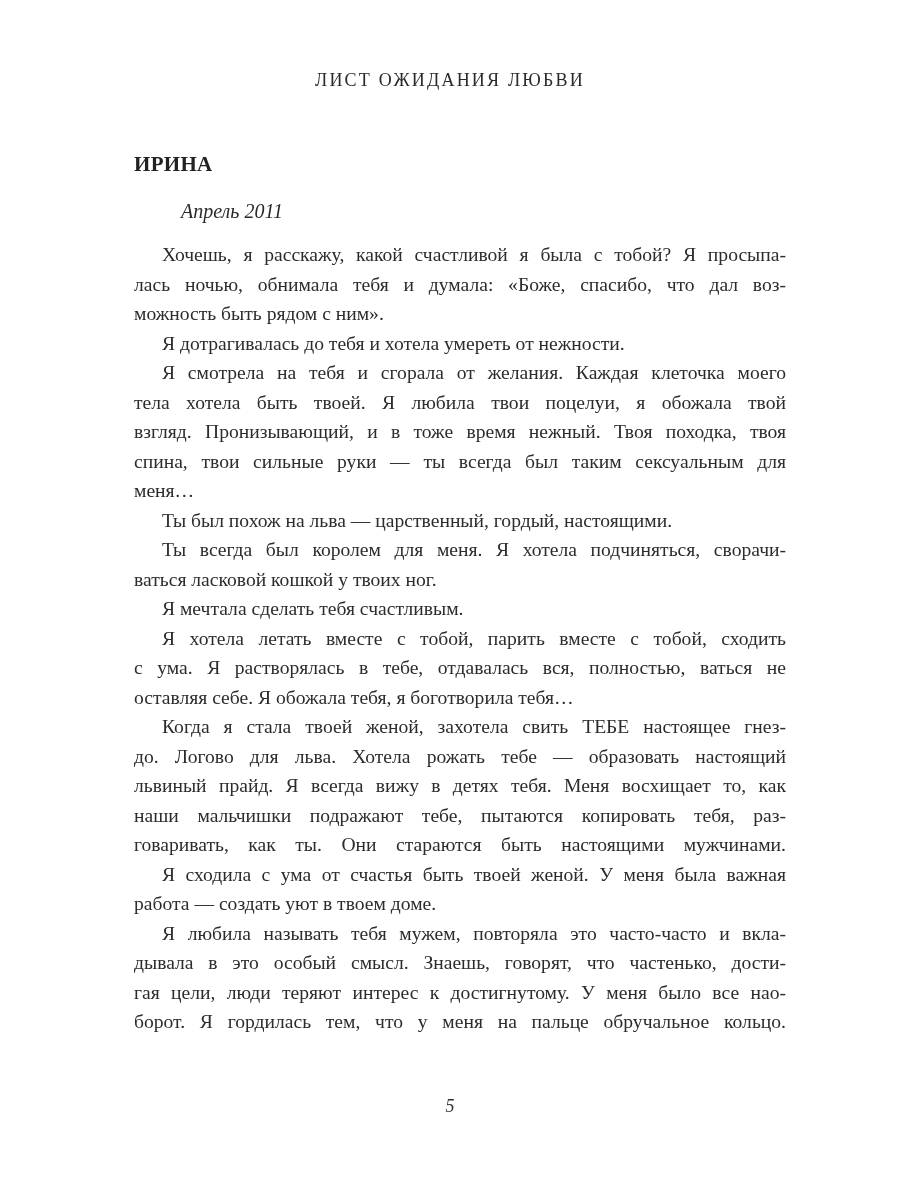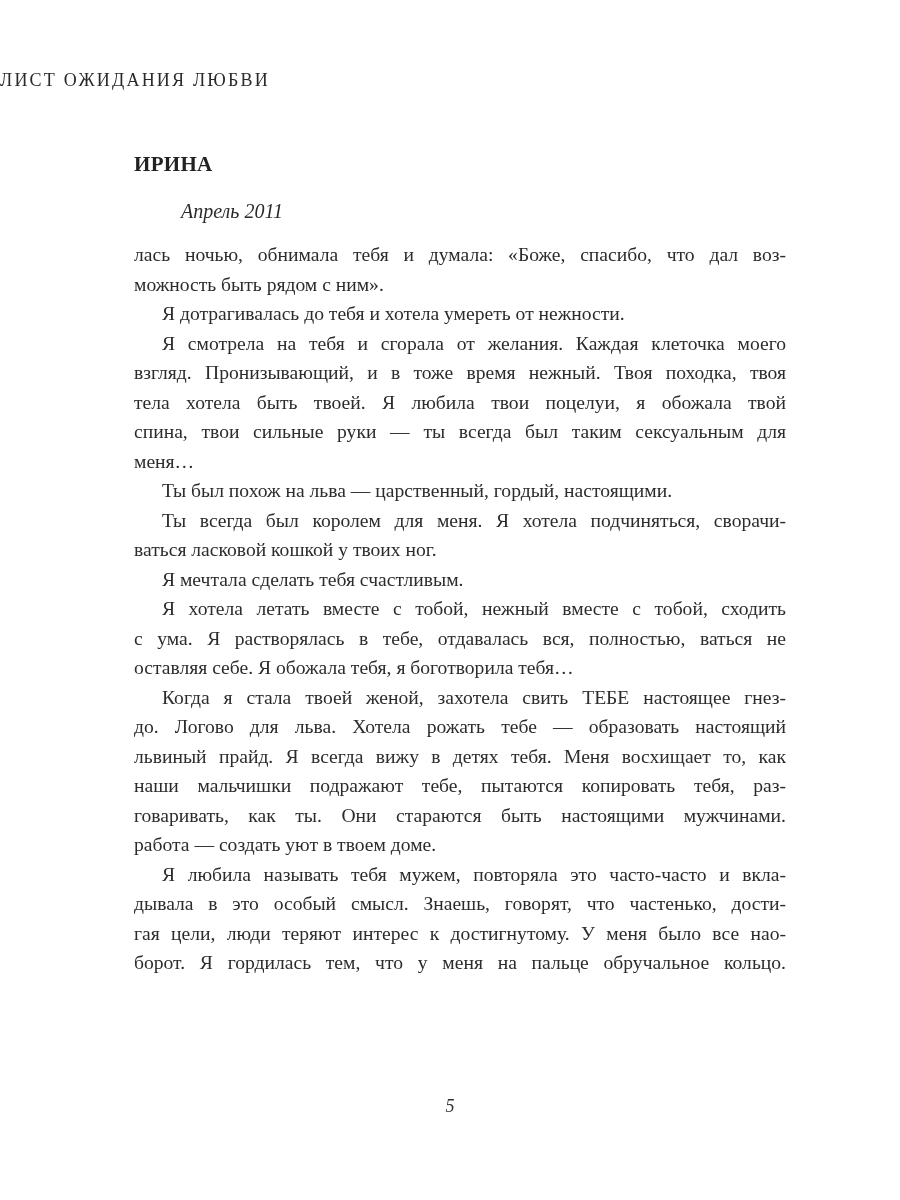--- a/index.html
+++ b/index.html
@@ -19,20 +19,21 @@
       position: absolute;
       left: 0; top: 0;
       width: 900px;
       height: 1200px;
     }
     .running-head {
       position: absolute;
       top: 70px;
       left: 0;
       width: 900px;
+      text-align: center;
       font-size: 18px;
       letter-spacing: 2.2px;
       color: #2a2a2a;
     }
     .chapter-title {
       position: absolute;
       top: 152px;
       left: 134px;
       font-size: 21px;
       font-weight: bold;
@@ -81,40 +82,42 @@
   </style>
 </head>
 <body>
 
 <div class="page">
   <div class="running-head">ЛИСТ ОЖИДАНИЯ ЛЮБВИ</div>
   <div class="chapter-title">ИРИНА</div>
   <div class="chapter-date">Апрель 2011</div>
 
   <div class="body-text" id="body-text">
+    <div class="line indent justify">Хочешь, я расскажу, какой счастливой я была с тобой? Я просыпа-</div>
     <div class="line justify">лась ночью, обнимала тебя и думала: «Боже, спасибо, что дал воз-</div>
     <div class="line">можность быть рядом с ним».</div>
     <div class="line indent">Я дотрагивалась до тебя и хотела умереть от нежности.</div>
     <div class="line indent justify">Я смотрела на тебя и сгорала от желания. Каждая клеточка моего</div>
+    <div class="line justify">тела хотела быть твоей. Я любила твои поцелуи, я обожала твой</div>
     <div class="line justify">взгляд. Пронизывающий, и в тоже время нежный. Твоя походка, твоя</div>
-    <div class="line justify">тела хотела быть твоей. Я любила твои поцелуи, я обожала твой</div>
     <div class="line justify">спина, твои сильные руки — ты всегда был таким сексуальным для</div>
     <div class="line">меня…</div>
     <div class="line indent">Ты был похож на льва — царственный, гордый, настоящими.</div>
     <div class="line indent justify">Ты всегда был королем для меня. Я хотела подчиняться, сворачи-</div>
     <div class="line">ваться ласковой кошкой у твоих ног.</div>
     <div class="line indent">Я мечтала сделать тебя счастливым.</div>
-    <div class="line indent justify">Я хотела летать вместе с тобой, нежный вместе с тобой, сходить</div>
+    <div class="line indent justify">Я хотела летать вместе с тобой, парить вместе с тобой, сходить</div>
     <div class="line justify">с ума. Я растворялась в тебе, отдавалась вся, полностью, ваться не</div>
     <div class="line">оставляя себе. Я обожала тебя, я боготворила тебя…</div>
     <div class="line indent justify">Когда я стала твоей женой, захотела свить ТЕБЕ настоящее гнез-</div>
     <div class="line justify">до. Логово для льва. Хотела рожать тебе — образовать настоящий</div>
     <div class="line justify">львиный прайд. Я всегда вижу в детях тебя. Меня восхищает то, как</div>
     <div class="line justify">наши мальчишки подражают тебе, пытаются копировать тебя, раз-</div>
     <div class="line justify">говаривать, как ты. Они стараются быть настоящими мужчинами.</div>
+    <div class="line indent justify">Я сходила с ума от счастья быть твоей женой. У меня была важная</div>
     <div class="line">работа — создать уют в твоем доме.</div>
     <div class="line indent justify">Я любила называть тебя мужем, повторяла это часто-часто и вкла-</div>
     <div class="line justify">дывала в это особый смысл. Знаешь, говорят, что частенько, дости-</div>
     <div class="line justify">гая цели, люди теряют интерес к достигнутому. У меня было все нао-</div>
     <div class="line justify">борот. Я гордилась тем, что у меня на пальце обручальное кольцо.</div>
   </div>
 
   <div class="page-number">5</div>
 </div>
 

